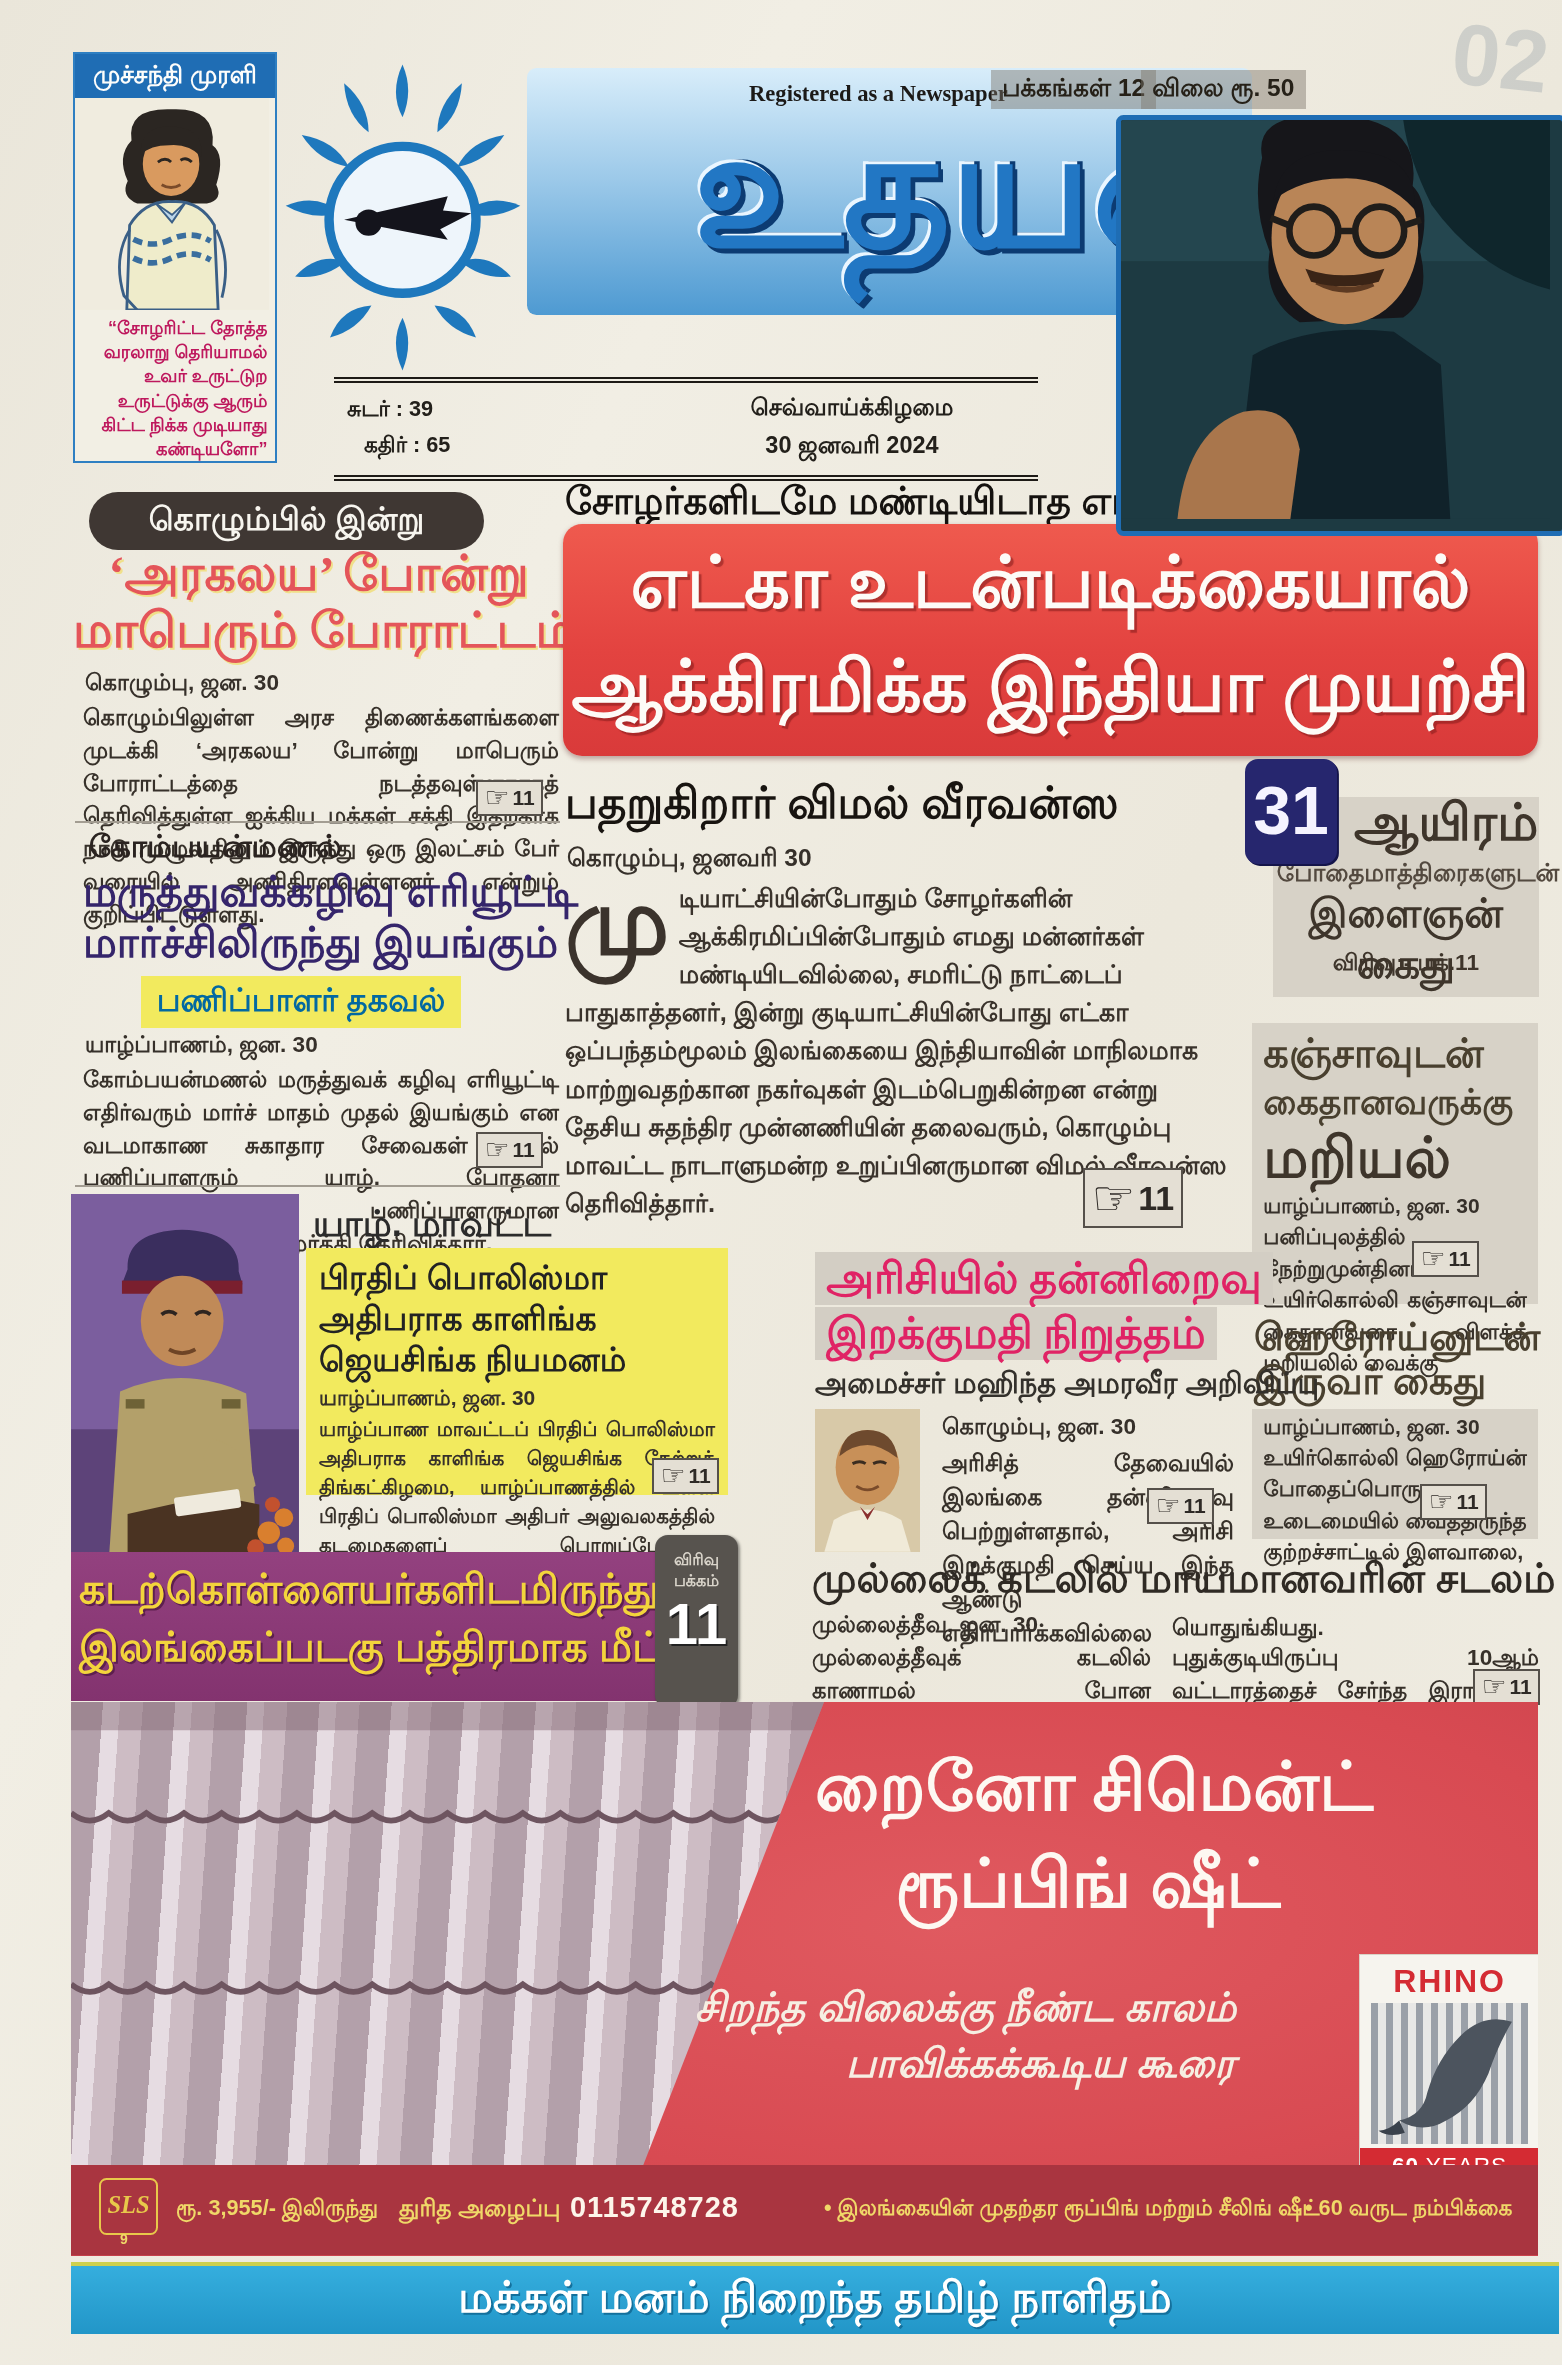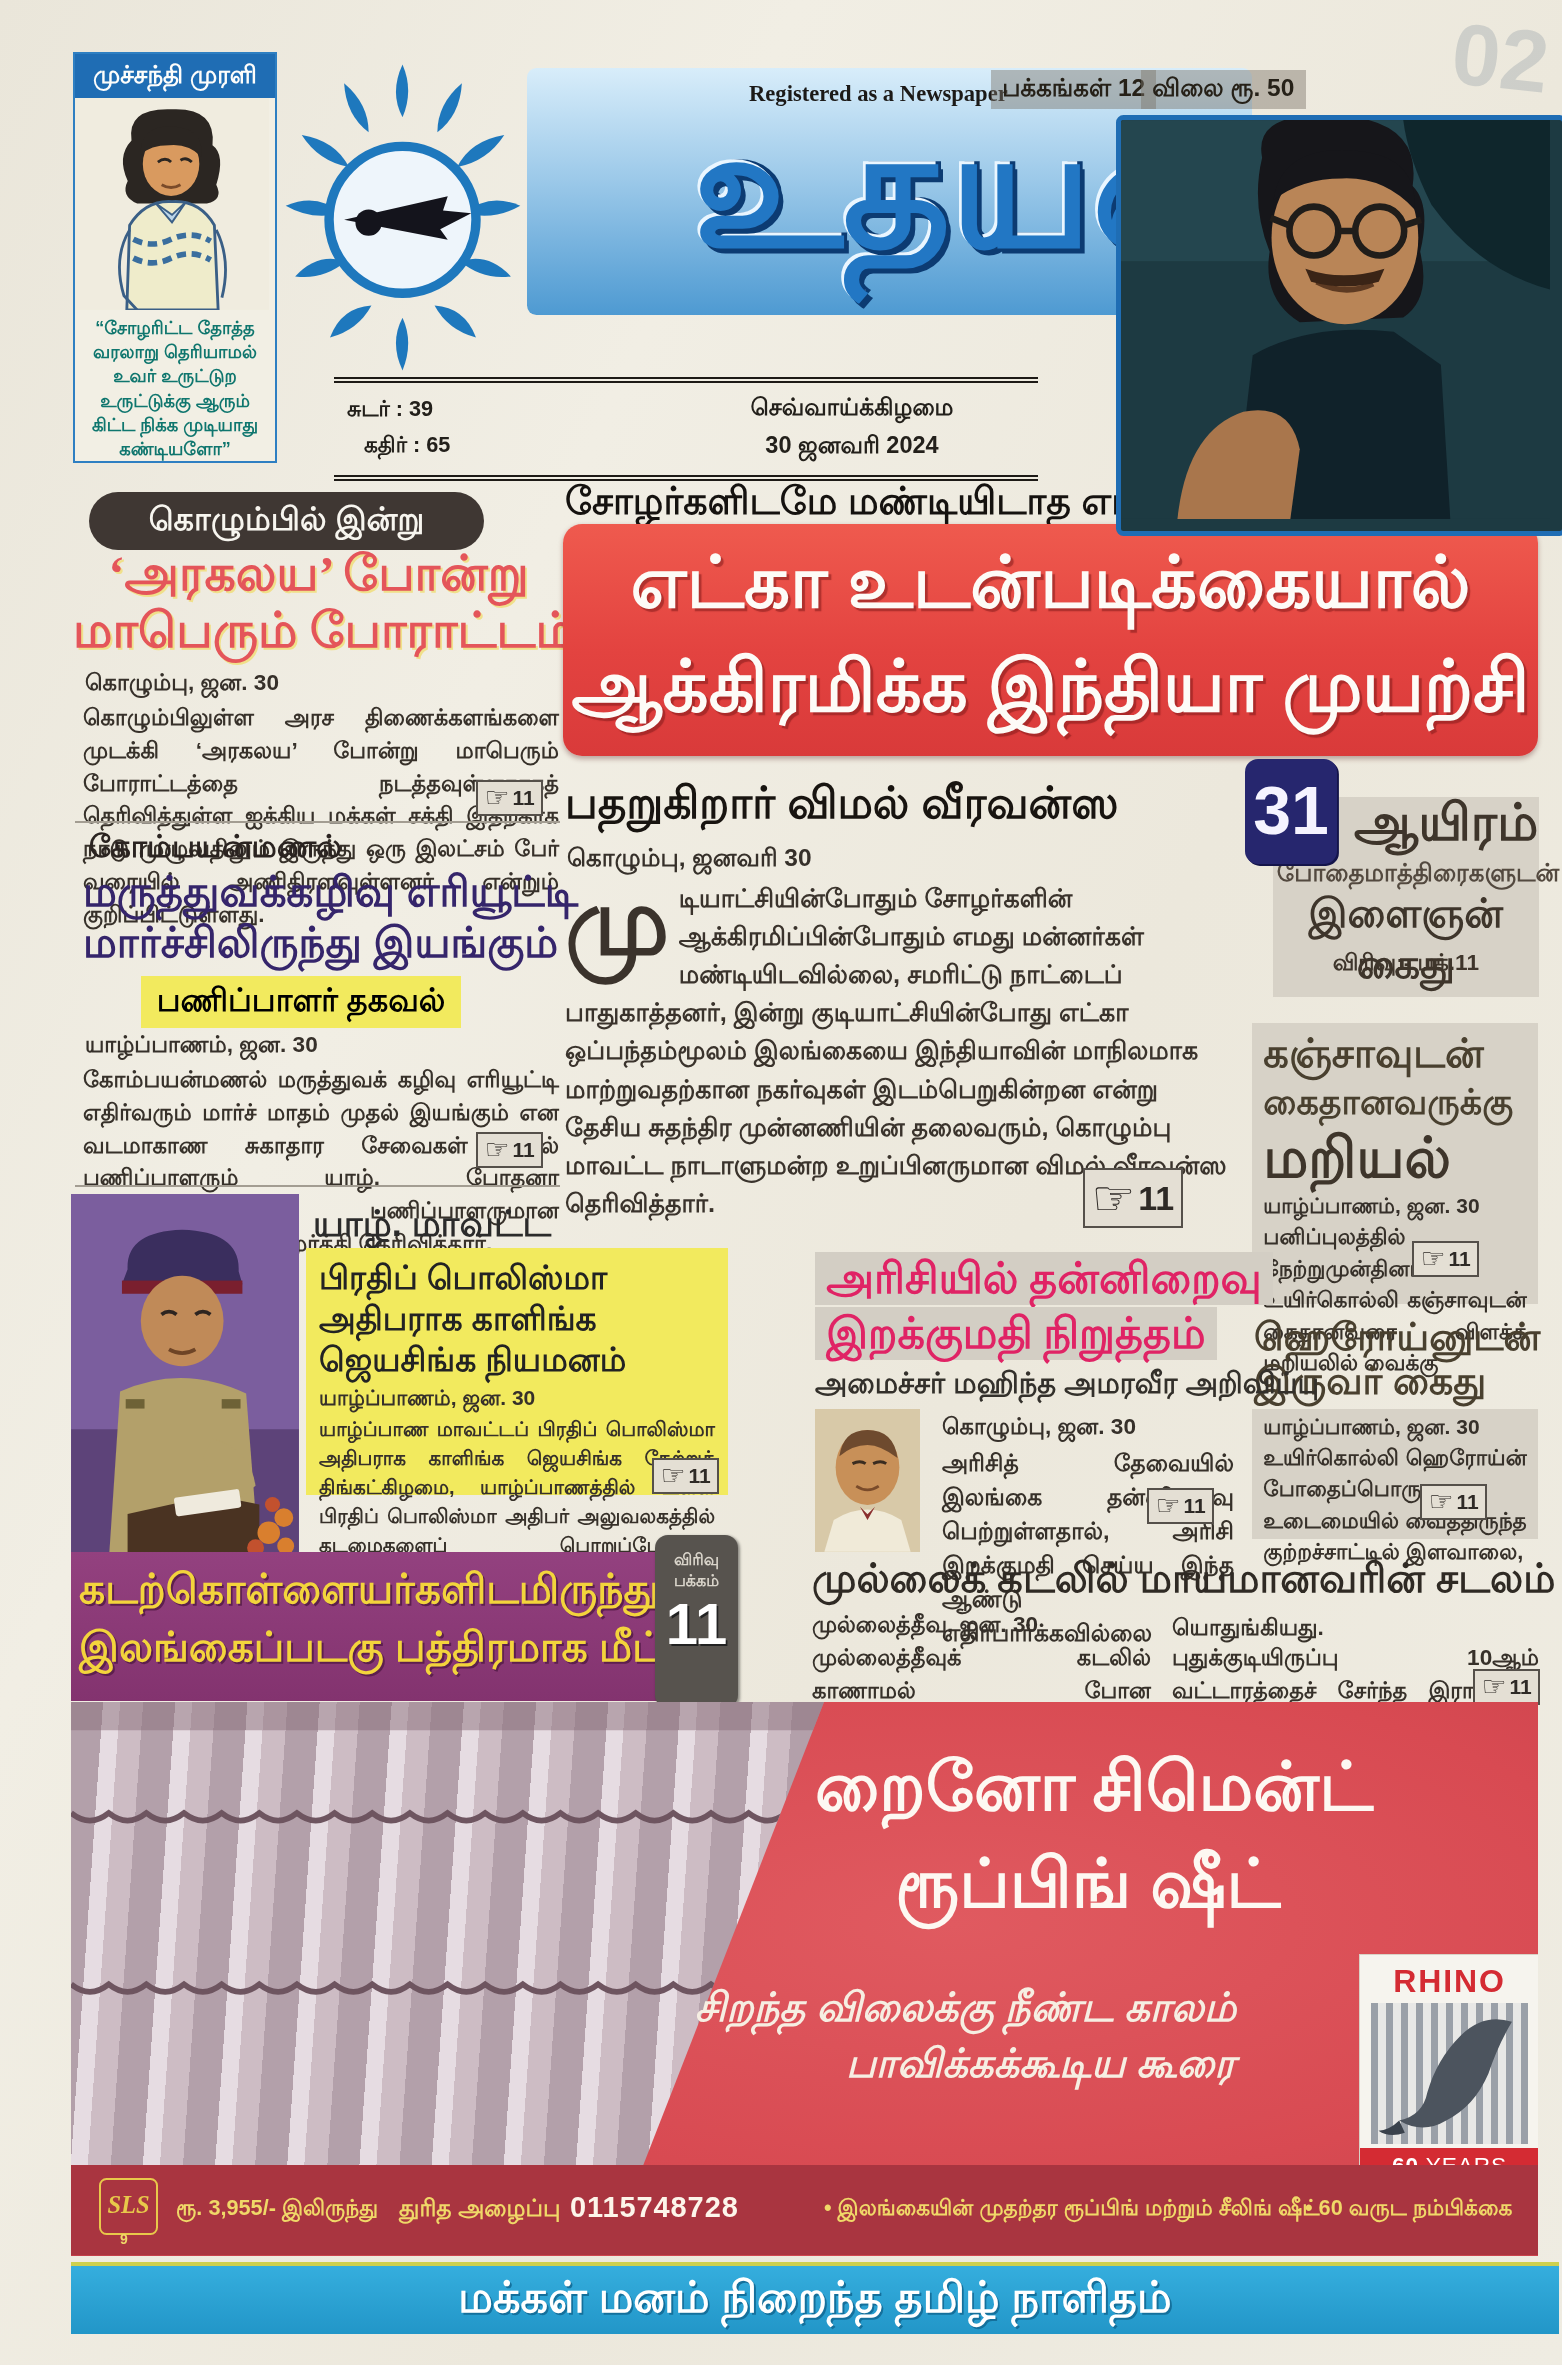--- a/index.html
+++ b/index.html
@@ -4,21 +4,21 @@
 <style>
   html,body{margin:0;padding:0;background:#c8c4b8;}
   #page{position:relative;width:1562px;height:2365px;margin:0 auto;overflow:hidden;
         background:linear-gradient(115deg,#eae6da 0%,#f1eee4 30%,#ece8dc 60%,#efece2 100%);
         font-family:"Liberation Sans","DejaVu Sans",sans-serif;color:#2b2620;}
   .abs{position:absolute;}
   .serif{font-family:"Liberation Serif","DejaVu Serif",serif;}
   
   .cartoon-box{border:2.8px solid #2e7fc2;background:#f2efe4;}
   .cartoon-title{background:#1f6db4;color:#fdfdfb;font-weight:700;font-size:24.5px;text-align:center;padding:6.6px 1.9px;}
-  .cartoon-caption{font-weight:700;font-size:18px;line-height:1.35;color:#0f766e;text-align:center;padding:5.6px 7.5px;}
+  .cartoon-caption{font-weight:700;font-size:18px;line-height:1.35;color:#be185d;text-align:right;padding:5.6px 7.5px;}
   
   .mast-band{background:linear-gradient(180deg,#d8edfa 0%,#9cc9e9 45%,#4e9ad2 100%);border-radius:9.4px;}
   .mast-title{font-weight:800;font-size:165px;line-height:235px;text-align:right;color:#2277c4;
               text-shadow:4.7px 4.7px 0 #0c3b72,-2.8px -2.8px 0 #eaf6ff,2.8px -2.8px 0 #0c3b72;}
   .badge-gray{background:rgba(125,118,106,.45);padding:3.8px 11.3px;font-weight:800;font-size:24.5px;color:#262118;white-space:nowrap;}
   .datebar{border-top:6.6px double #1d1a16;border-bottom:6.6px double #1d1a16;}
   .counter{font-weight:800;font-size:21.7px;color:#23201b;}
   
   .kicker{font-weight:800;font-size:38px;color:#15120f;white-space:nowrap;}
   .redbox{background:linear-gradient(180deg,#ef5a4e 0%,#e34340 55%,#d93a3a 100%);border-radius:19px;
@@ -34,21 +34,21 @@
         padding:0 6.6px;color:#2e2a26;}
   .jump .g{font-size:28px;line-height:32px;}
   .jump .n{font-weight:800;font-size:21px;}
   .jump-lg .g{font-size:49px;line-height:56px;}
   .jump-lg .n{font-weight:800;font-size:34px;}
   
   .badge-dark{background:#3f3733;border-radius:30px;color:#f7f5ef;font-weight:700;font-size:32px;
               text-align:center;padding:8.5px 0;margin-top:16px;}
   .h-red{font-weight:700;font-size:49px;line-height:56px;color:#e4555a;text-shadow:1.9px 1.9px 0 #f0e08a;white-space:nowrap;}
   .h-purple{font-weight:800;font-size:42px;line-height:51px;color:#35256b;white-space:nowrap;}
-  .yellowband{background:#f2ea5e;font-weight:700;font-size:32px;color:#000000;text-align:center;padding:5.6px 0;}
+  .yellowband{background:#f2ea5e;font-weight:700;font-size:32px;color:#0369a1;text-align:center;padding:5.6px 0;}
   .smallbody{font-weight:600;font-size:22.6px;line-height:1.45;color:#37312a;text-align:justify;}
   .rule{background:#a39d92;height:1.9px;}
   
   .panel{background:#d7d2c7;}
   .n31{background:#26266e;border-radius:13px;color:#f5f3ff;font-weight:800;font-size:68px;text-align:center;line-height:102px;
        box-shadow:1.9px 1.9px 0 #14144a;}
   .sb-h1{font-weight:700;font-size:40px;color:#49402f;}
   .sb-big{font-weight:800;font-size:53px;color:#3e352b;}
   
   .rice-line{display:inline-block;background:#d3cec4;padding:1.9px 11.3px;color:#e02365;font-weight:800;font-size:43px;line-height:49px;white-space:nowrap;}

